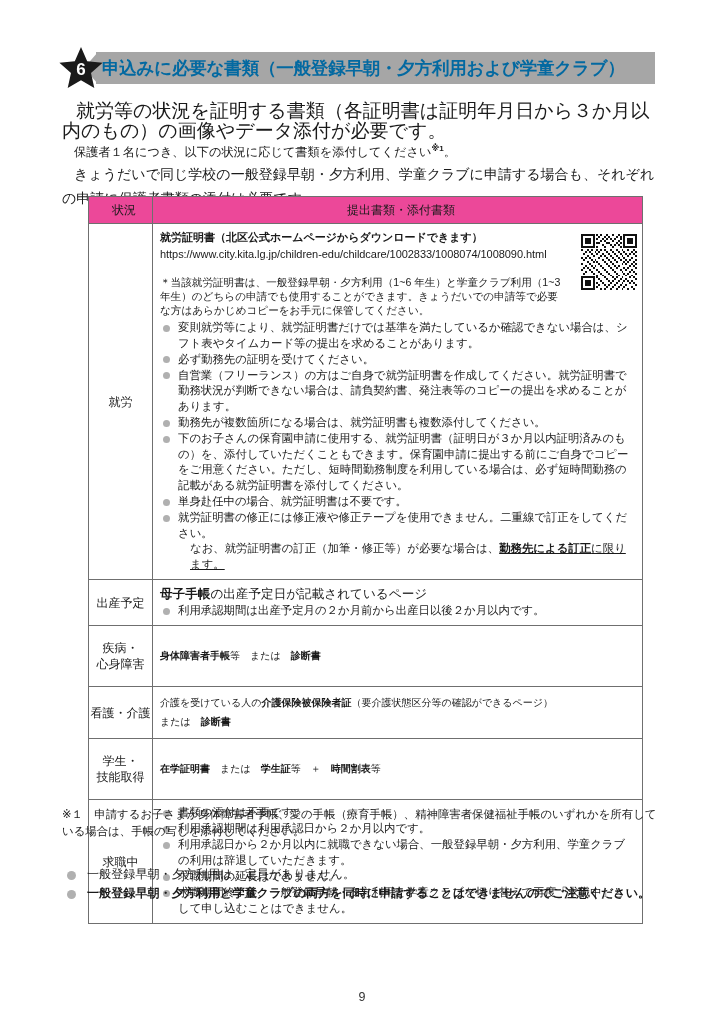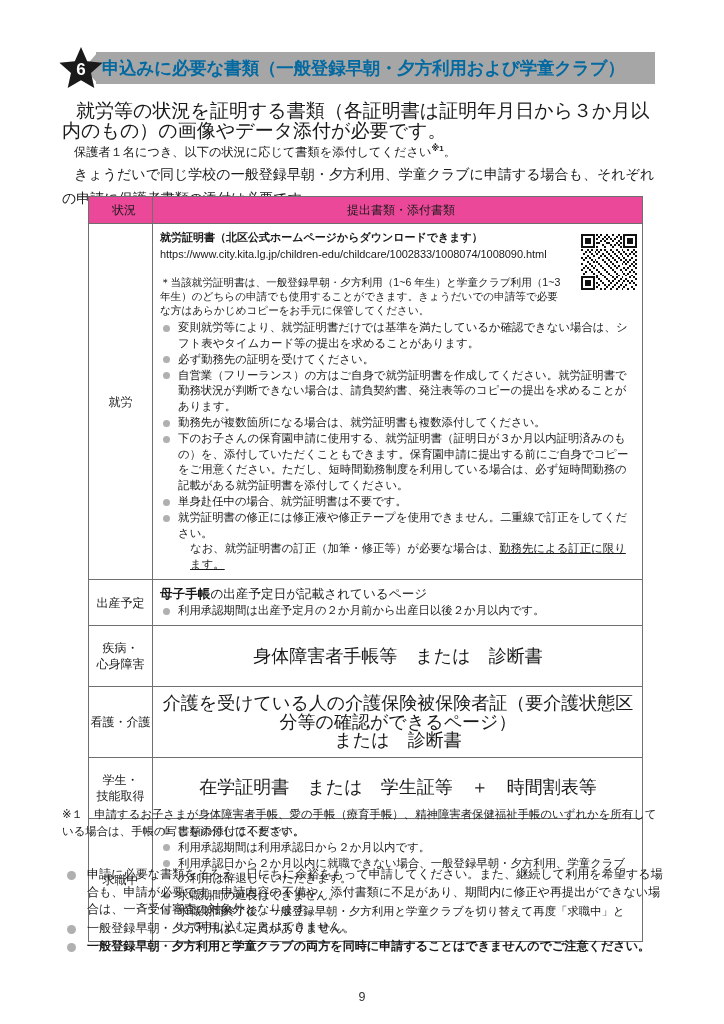--- a/index.html
+++ b/index.html
@@ -200,37 +200,36 @@
     width: 7px;
     height: 7px;
     border-radius: 50%;
     background: #b0b0b0;
   }
   .indent-cont {
     display: block;
     padding-left: 12px;
   }
   .u-line { text-decoration: underline; }
-  .b { font-weight: normal; }
+  .b { font-weight: bold; }
   .small-bullet-list li {
     font-size: 10.8px;
     line-height: 15px;
   }
   .small-bullet-list li::before { top: 4px; width: 6.5px; height: 6.5px; }
 
   .big-line {
     font-size: 12.6px;
     line-height: 18px;
     font-weight: bold;
   }
   .big-line .norm { font-weight: normal; }
   .big-line2 {
-    font-size: 18px;
+    font-size: 10px;
     line-height: 18.5px;
-    text-align: center;
   }
 
   
   .footnote {
     position: absolute;
     left: 62px;
     top: 806px;
     width: 606px;
     font-size: 11.4px;
     line-height: 16.5px;
@@ -611,20 +610,19 @@
           </ul>
         </td>
       </tr>
 
     </tbody>
   </table>
 
   <div class="footnote">※１　申請するお子さまが身体障害者手帳、愛の手帳（療育手帳）、精神障害者保健福祉手帳のいずれかを所有している場合は、手帳の写しを添付してください。</div>
 
   <ul class="notice-list">
-    <li>申請に必要な書類をそろえ、日にちに余裕をもって申請してください。また、継続して利用を希望する場合も、申請が必要です。申請内容の不備や、添付書類に不足があり、期間内に修正や再提出ができない場合は、一斉受付審査の対象外となります。</li>
     <li>一般登録早朝・夕方利用は、定員がありません。</li>
     <li class="strong">一般登録早朝・夕方利用と学童クラブの両方を同時に申請することはできませんのでご注意ください。</li>
   </ul>
 
   <div class="page-number">9</div>
 
 </div>
 
 </body></html>

